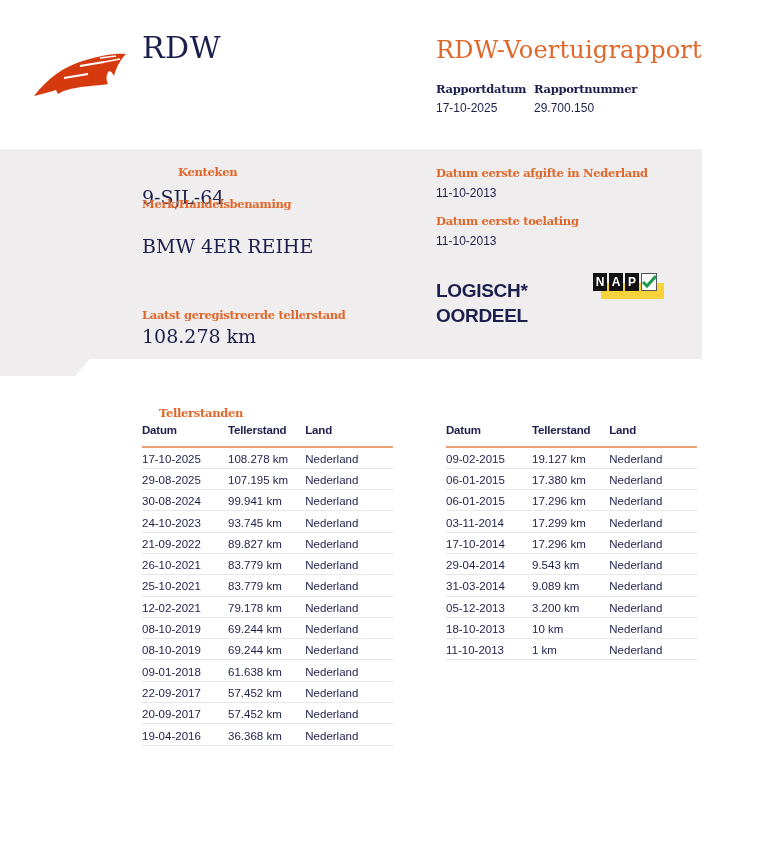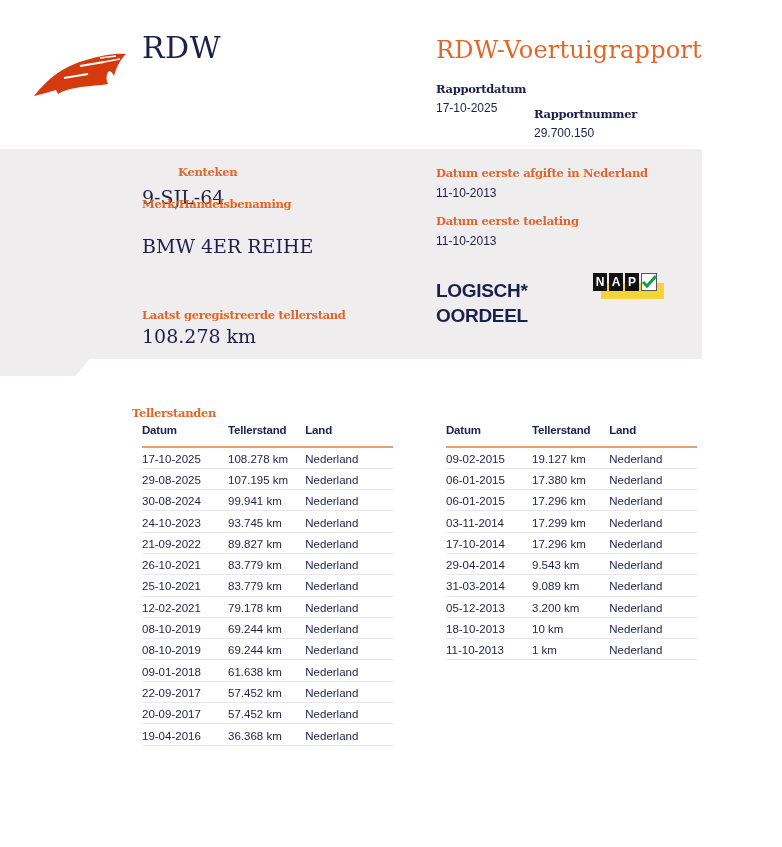--- a/index.html
+++ b/index.html
@@ -9,21 +9,21 @@
     .serif { font-family: "DejaVu Serif", "Liberation Serif", serif; }
 
     
     .logo { position: absolute; left: 34px; top: 48px; width: 94px; height: 50px; }
     .brand { position: absolute; left: 142px; top: 30px; font-size: 30px; color: #1b1f4b; letter-spacing: 0.5px; }
     .report-title { position: absolute; left: 436px; top: 36px; font-size: 24px; color: #e0672a; letter-spacing: 0.2px; }
     .meta { position: absolute; top: 82px; }
     .meta .lbl { font-family: "DejaVu Serif", serif; font-weight: bold; font-size: 11.5px; color: #1b1f4b; letter-spacing: -0.3px; }
     .meta .val { font-size: 12px; color: #1b1f4b; margin-top: 5px; }
     .meta-date { left: 436px; }
-    .meta-num { left: 534px; margin-top: 25px; }
+    .meta-num { left: 534px; }
 
     
     .band { position: absolute; left: 0; top: 149px; width: 702px; height: 210px; background: #f0edee; }
     .band-tab { position: absolute; left: 0; top: 358px; width: 90px; height: 18px; background: #f0edee;
                 clip-path: polygon(0 0, 100% 0, 84% 100%, 0 100%); }
 
     .olbl { font-family: "DejaVu Serif", serif; font-weight: bold; font-size: 11.5px; color: #e0672a; letter-spacing: -0.3px; }
     .big { font-family: "DejaVu Serif", serif; font-size: 19px; color: #1b1f4b; }
     .small { font-size: 12px; color: #1b1f4b; }
 
@@ -40,21 +40,21 @@
     .f-toel-v { left: 436px; top: 234px; }
     .oordeel { position: absolute; left: 436px; top: 278px; font-family: "Liberation Sans", sans-serif; font-weight: bold; font-size: 19px; line-height: 25px; color: #1b1f4b; letter-spacing: -0.3px; }
 
     .nap { position: absolute; left: 593px; top: 273px; width: 71px; height: 28px; }
     .nap .yel { position: absolute; left: 8px; top: 10px; width: 63px; height: 16px; background: #f7d23a; }
     .nap .sq { position: absolute; top: 0; width: 14px; height: 18px; background: #111; color: #fff; font-weight: bold; font-size: 12px; text-align: center; line-height: 19px; font-family: "Liberation Sans", sans-serif; }
     .nap .s1 { left: 0; } .nap .s2 { left: 16px; } .nap .s3 { left: 32px; }
     .nap .chk { position: absolute; left: 48px; top: 0; width: 16px; height: 18px; background: #fff; border: 1px solid #555; }
 
     
-    .sec-title { position: absolute; left: 132px; top: 406px; }
+    .sec-title { position: absolute; left: 159px; top: 406px; }
     table { position: absolute; border-collapse: collapse; width: 251px; }
     .t1 { left: 142px; top: 424px; }
     .t2 { left: 446px; top: 424px; }
     th { font-weight: bold; font-size: 11.5px; color: #1b1f4b; padding: 0 0 10px 0; border-bottom: 2px solid #e8a173; height: 17px; text-align: left; letter-spacing: -0.2px; }
     td { font-size: 11.5px; color: #1b1f4b; height: 21.3px; border-bottom: 1px solid #e8e6e8; padding-top: 2px; }
     .r { }
     th.c1, td.c1 { width: 88px; }
     th.c2, td.c2 { width: 78px; }
     th.c3, td.c3 { width: 89px; }
   </style>

